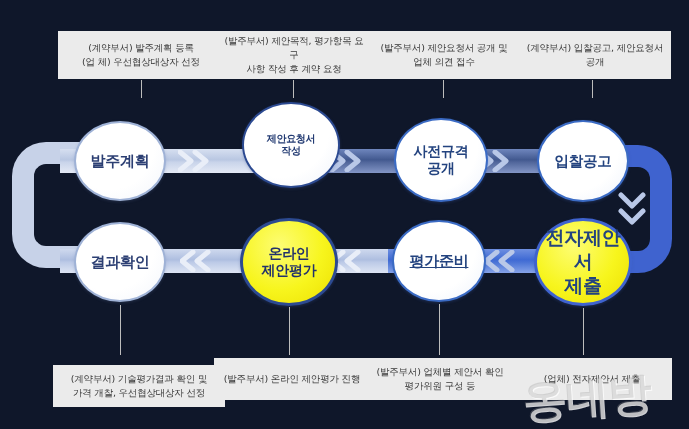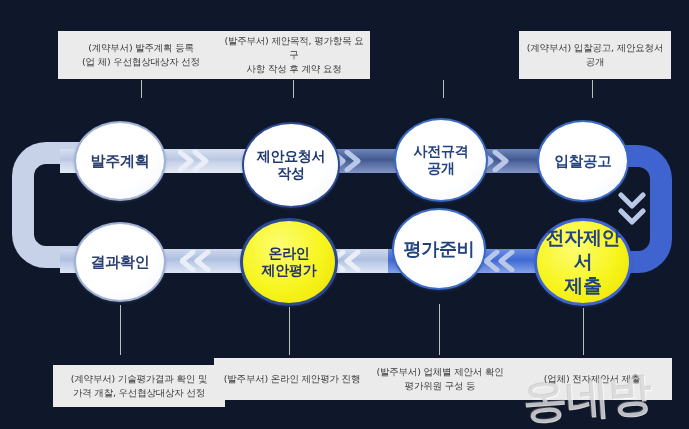--- a/index.html
+++ b/index.html
@@ -205,33 +205,35 @@
 
   <div class="caption-stem" style="left:141px; top:80px; height:18px;"></div>
   <div class="caption-stem" style="left:293px; top:80px; height:18px;"></div>
   <div class="caption-stem" style="left:443px; top:80px; height:18px;"></div>
   <div class="caption-stem" style="left:592px; top:80px; height:18px;"></div>
 
   <div class="caption" style="left:58px; top:31px; width:166px; height:48px;">(계약부서) 발주계획 등록
 (업      체) 우선협상대상자 선정</div>
   <div class="caption" style="left:218px; top:31px; width:152px; height:48px;">(발주부서) 제안목적, 평가항목 요구
 사항 작성 후 계약 요청</div>
+  <div class="caption" style="left:369px; top:31px; width:150px; height:48px;">(발주부서) 제안요청서 공개 및
+업체 의견 접수</div>
   <div class="caption" style="left:519px; top:31px; width:152px; height:48px;">(계약부서) 입찰공고, 제안요청서 공개</div>
 
   <div class="node node-light" style="left:74px; top:121px; width:92px; height:80px; font-size:15px;">발주계획</div>
-  <div class="node node-navy" style="left:242px; top:122px; width:98px; height:86px; font-size:14px;">제안요청서
+  <div class="node node-navy" style="left:242px; top:102px; width:98px; height:86px; font-size:10px;">제안요청서
 작성</div>
   <div class="node node-blue" style="left:394px; top:118px; width:94px; height:84px; font-size:14px;">사전규격
 공개</div>
   <div class="node node-blue" style="left:537px; top:120px; width:92px; height:82px; font-size:14.5px;">입찰공고</div>
 
   <div class="node node-light" style="left:74px; top:222px; width:92px; height:80px; font-size:15px;">결과확인</div>
   <div class="node node-yellow-navy" style="left:240px; top:218px; width:98px; height:88px; font-size:14px;">온라인
 제안평가</div>
-  <div class="node node-blue" style="left:392px; top:208px; width:94px; height:82px; font-size:18px;">평가준비</div>
+  <div class="node node-blue" style="left:392px; top:220px; width:94px; height:82px; font-size:15px;text-decoration:underline;">평가준비</div>
   <div class="node node-yellow-blue" style="left:534px; top:218px; width:98px; height:88px; font-size:19px;">전자제안서
 제출</div>
 
   <div class="caption-stem" style="left:120px; top:305px; height:50px;"></div>
   <div class="caption-stem" style="left:289px; top:307px; height:48px;"></div>
   <div class="caption-stem" style="left:439px; top:304px; height:51px;"></div>
   <div class="caption-stem" style="left:583px; top:308px; height:47px;"></div>
 
   <div class="caption" style="left:53px; top:358px; width:172px; height:42px;margin-top:7px;">(계약부서) 기술평가결과 확인 및
 가격 개찰, 우선협상대상자 선정</div>

